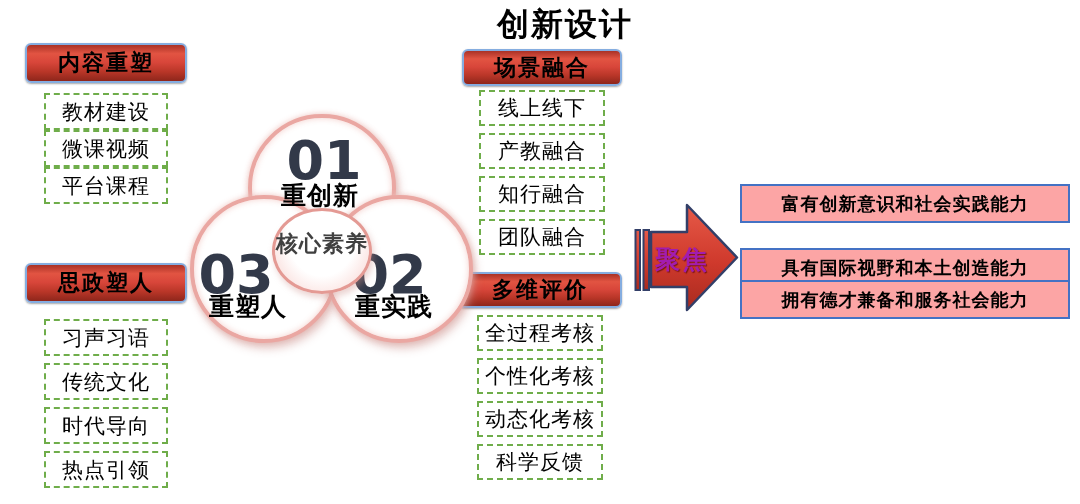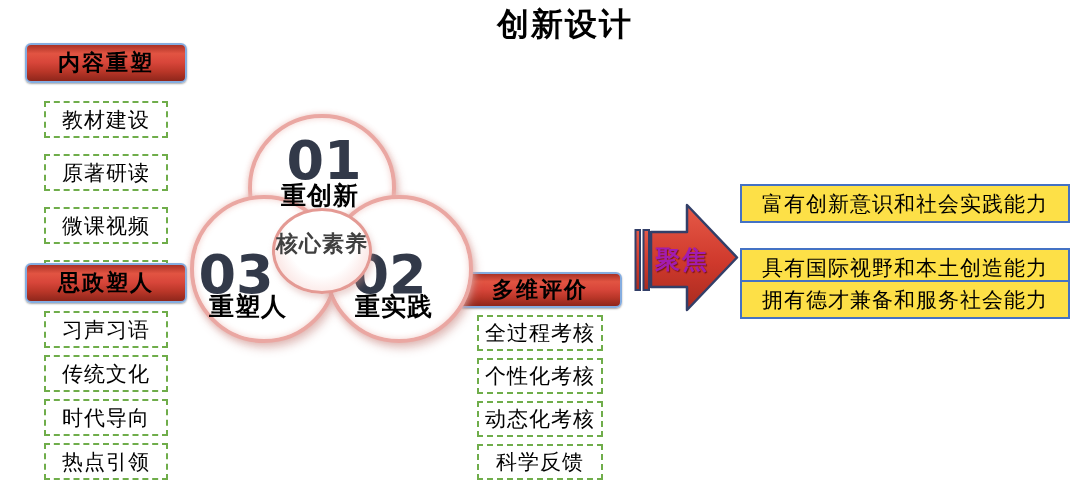--- a/index.html
+++ b/index.html
@@ -9,26 +9,26 @@
   .title{position:absolute;left:414px;top:2px;width:300px;margin:1px;text-align:center;
          font-family:"DejaVu Sans",sans-serif;font-weight:bold;font-size:32px;letter-spacing:2px;}
 
   
   .group{position:absolute;display:flex;flex-direction:column;align-items:center;}
   .hdr{width:100%;height:40px;box-sizing:border-box;border:2px solid #85ade0;border-radius:6px;
        background:linear-gradient(180deg,#a93226 0%,#e25442 24%,#d8463a 48%,#b93628 74%,#8e261b 100%);
        display:flex;align-items:center;justify-content:center;
        font-weight:bold;font-size:22px;letter-spacing:2px;color:#000;
        box-shadow:0 1px 2px rgba(0,0,0,0.35);}
-  .items{display:flex;flex-direction:column;gap:16px;margin-top:18px;}
+  .items{display:flex;flex-direction:column;gap:0;margin-top:10px;}
   .item{width:124px;height:37px;box-sizing:border-box;border:2px dashed #6fad4a;background:#fff;
         display:flex;align-items:center;justify-content:center;font-size:21px;letter-spacing:1px;}
   #g0{left:25px;top:43px;width:162px;}
   #g1{left:25px;top:263px;width:162px;}
-  #g1 .items{margin-top:8px;gap:7px;}
+  #g1 .items{margin-top:16px;gap:7px;}
   #g2{left:462px;top:49px;width:160px;}
   #g2 .hdr{height:37px;}
   #g2 .items{margin-top:4px;gap:7px;}
   #g2 .item,#g3 .item{width:126px;height:36px;}
   #g3{left:458px;top:272px;width:164px;}
   #g3 .hdr{height:36px;}
   #g3 .items{margin-top:7px;gap:7px;}
 
   
   .vcircle{position:absolute;width:148px;height:148px;border-radius:50%;background:#fff;
@@ -57,53 +57,61 @@
          font-weight:bold;font-size:22px;color:#404040;letter-spacing:1px;}
 
   
   .arrow-svg{position:absolute;left:630px;top:198px;}
   .arrow-label{position:absolute;left:650px;top:243px;width:64px;text-align:center;
                font-weight:bold;font-size:25px;color:#a21caf;letter-spacing:2px;
                text-shadow:1px 1px 1px rgba(90,10,5,0.7);}
 
   
   .outcome{position:absolute;left:740px;width:330px;height:39px;box-sizing:border-box;
-           border:2px solid #4472c4;background:#fde047;display:flex;align-items:center;justify-content:center;
-           font-size:21px;letter-spacing:1px;}
+           border:2px solid #4472c4;background:#fca5a5;display:flex;align-items:center;justify-content:center;
+           font-size:18px;letter-spacing:1px;font-weight:bold;}
   #out0{top:184px;}
   #out1{top:232px;margin-top:16px;}
   #out2{top:280px;}
 </style>
 </head>
 <body>
 
 <div class="canvas">
 
   <h1 class="title">创新设计</h1>
 
   <section class="group" id="g0">
     <div class="hdr">内容重塑</div>
     <div class="items">
       <div class="item">教材建设</div>
-      <div class="item">原著研读</div>
       <div class="item">微课视频</div>
       <div class="item">平台课程</div>
     </div>
   </section>
 
   <section class="group" id="g1">
     <div class="hdr">思政塑人</div>
     <div class="items">
       <div class="item">习声习语</div>
       <div class="item">传统文化</div>
       <div class="item">时代导向</div>
       <div class="item">热点引领</div>
     </div>
   </section>
 
+  <section class="group" id="g2">
+    <div class="hdr">场景融合</div>
+    <div class="items">
+      <div class="item">线上线下</div>
+      <div class="item">产教融合</div>
+      <div class="item">知行融合</div>
+      <div class="item">团队融合</div>
+    </div>
+  </section>
 
   <section class="group" id="g3">
     <div class="hdr">多维评价</div>
     <div class="items">
       <div class="item">全过程考核</div>
       <div class="item">个性化考核</div>
       <div class="item">动态化考核</div>
       <div class="item">科学反馈</div>
     </div>
   </section>

